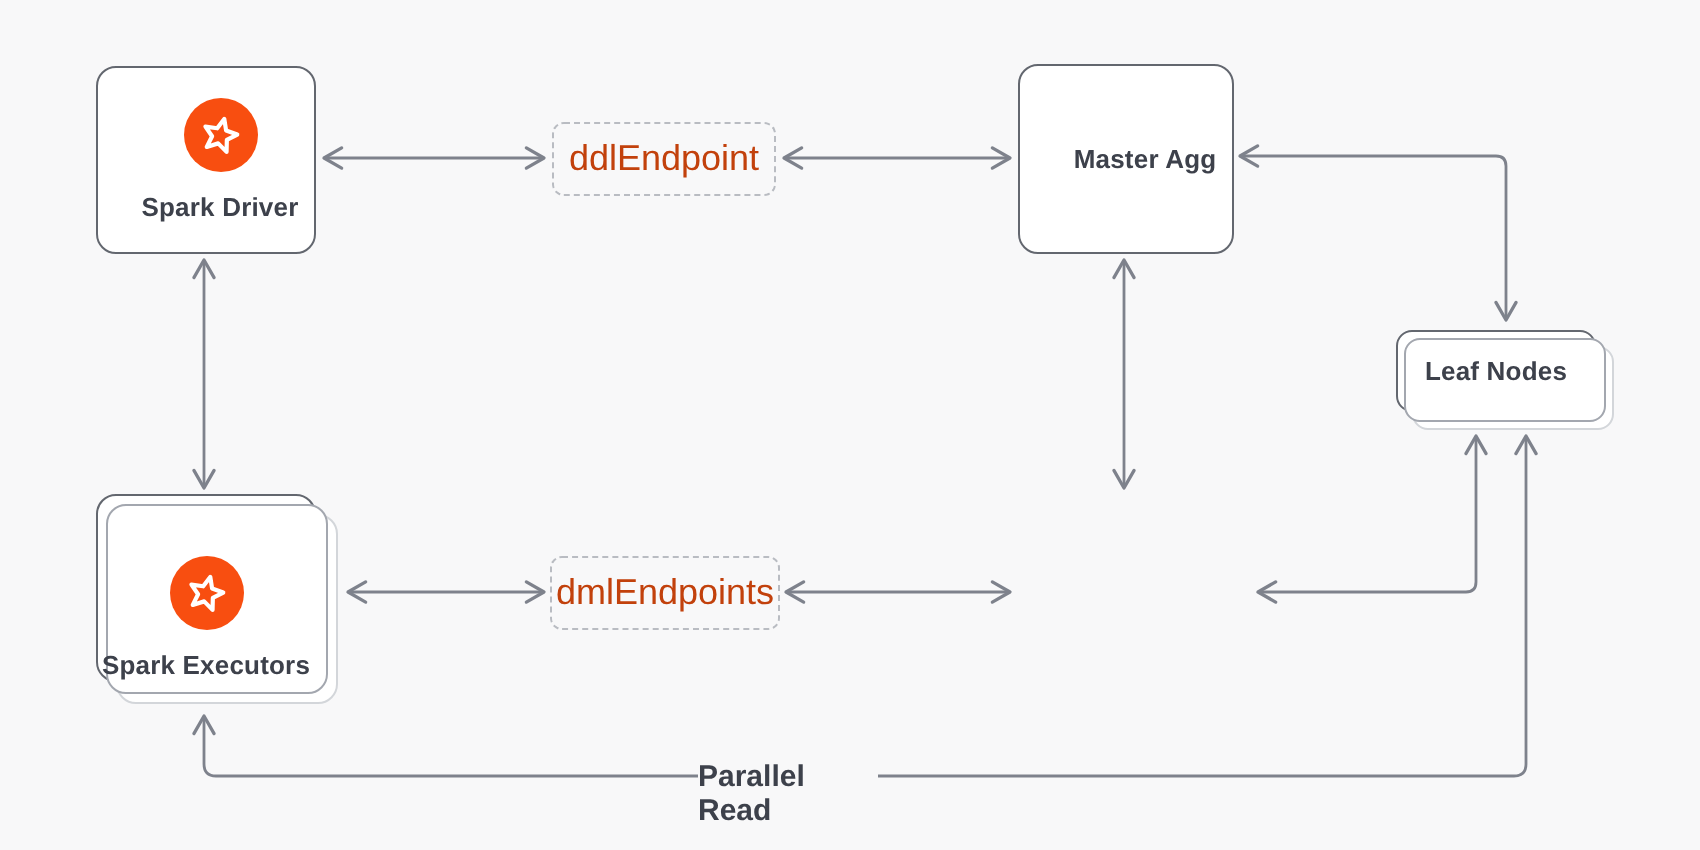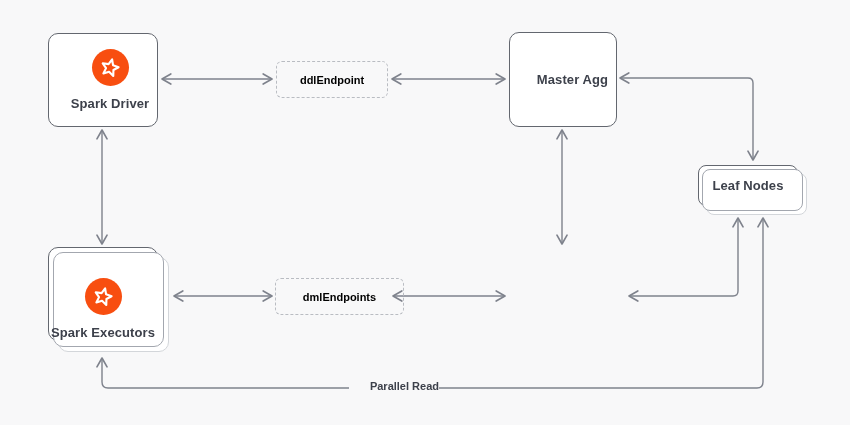--- a/index.html
+++ b/index.html
@@ -64,50 +64,50 @@
   .node-leaf-nodes.stack::before { transform: translate(4px, 4px); }
   .node-leaf-nodes.stack::after  { transform: translate(8px, 8px); }
   .dashed-node {
     position: absolute;
     background: transparent;
     border: 1.5px dashed #b9bcc2;
     border-radius: 6px;
     display: flex;
     align-items: center;
     justify-content: center;
-    color: #000000;
-    font-size: 11px;
-    font-weight: 700;
+    color: #c2410c;
+    font-size: 18px;
+    font-weight: 400;
     z-index: 1;
     box-sizing: border-box;
   }
   .node-ddl { left: 276px; top: 61px;  width: 112px; height: 37px; }
-  .node-dml { left: 275px; top: 278px; width: 129px; height: 37px; align-items: center; }
+  .node-dml { left: 275px; top: 278px; width: 115px; height: 37px; align-items: center; }
   .icon-circle {
     width: 37px;
     height: 37px;
     border-radius: 50%;
     background: #f84e10;
     display: flex;
     align-items: center;
     justify-content: center;
   }
   .icon-circle svg {
     width: 24px;
     height: 24px;
     transform: rotate(14deg);
   }
   .edge-label {
     position: absolute;
     left: 349px;
     top: 380px;
     width: 90px;
-    text-align: right;
+    text-align: left;
     color: #3d414b;
-    font-size: 11px;
+    font-size: 15px;
     font-weight: 700;
     z-index: 1;
   }
 </style>
 </head>
 <body>
 
 <div class="canvas">
 
   <svg class="arrows-layer" viewBox="0 0 850 425" xmlns="http://www.w3.org/2000/svg">

